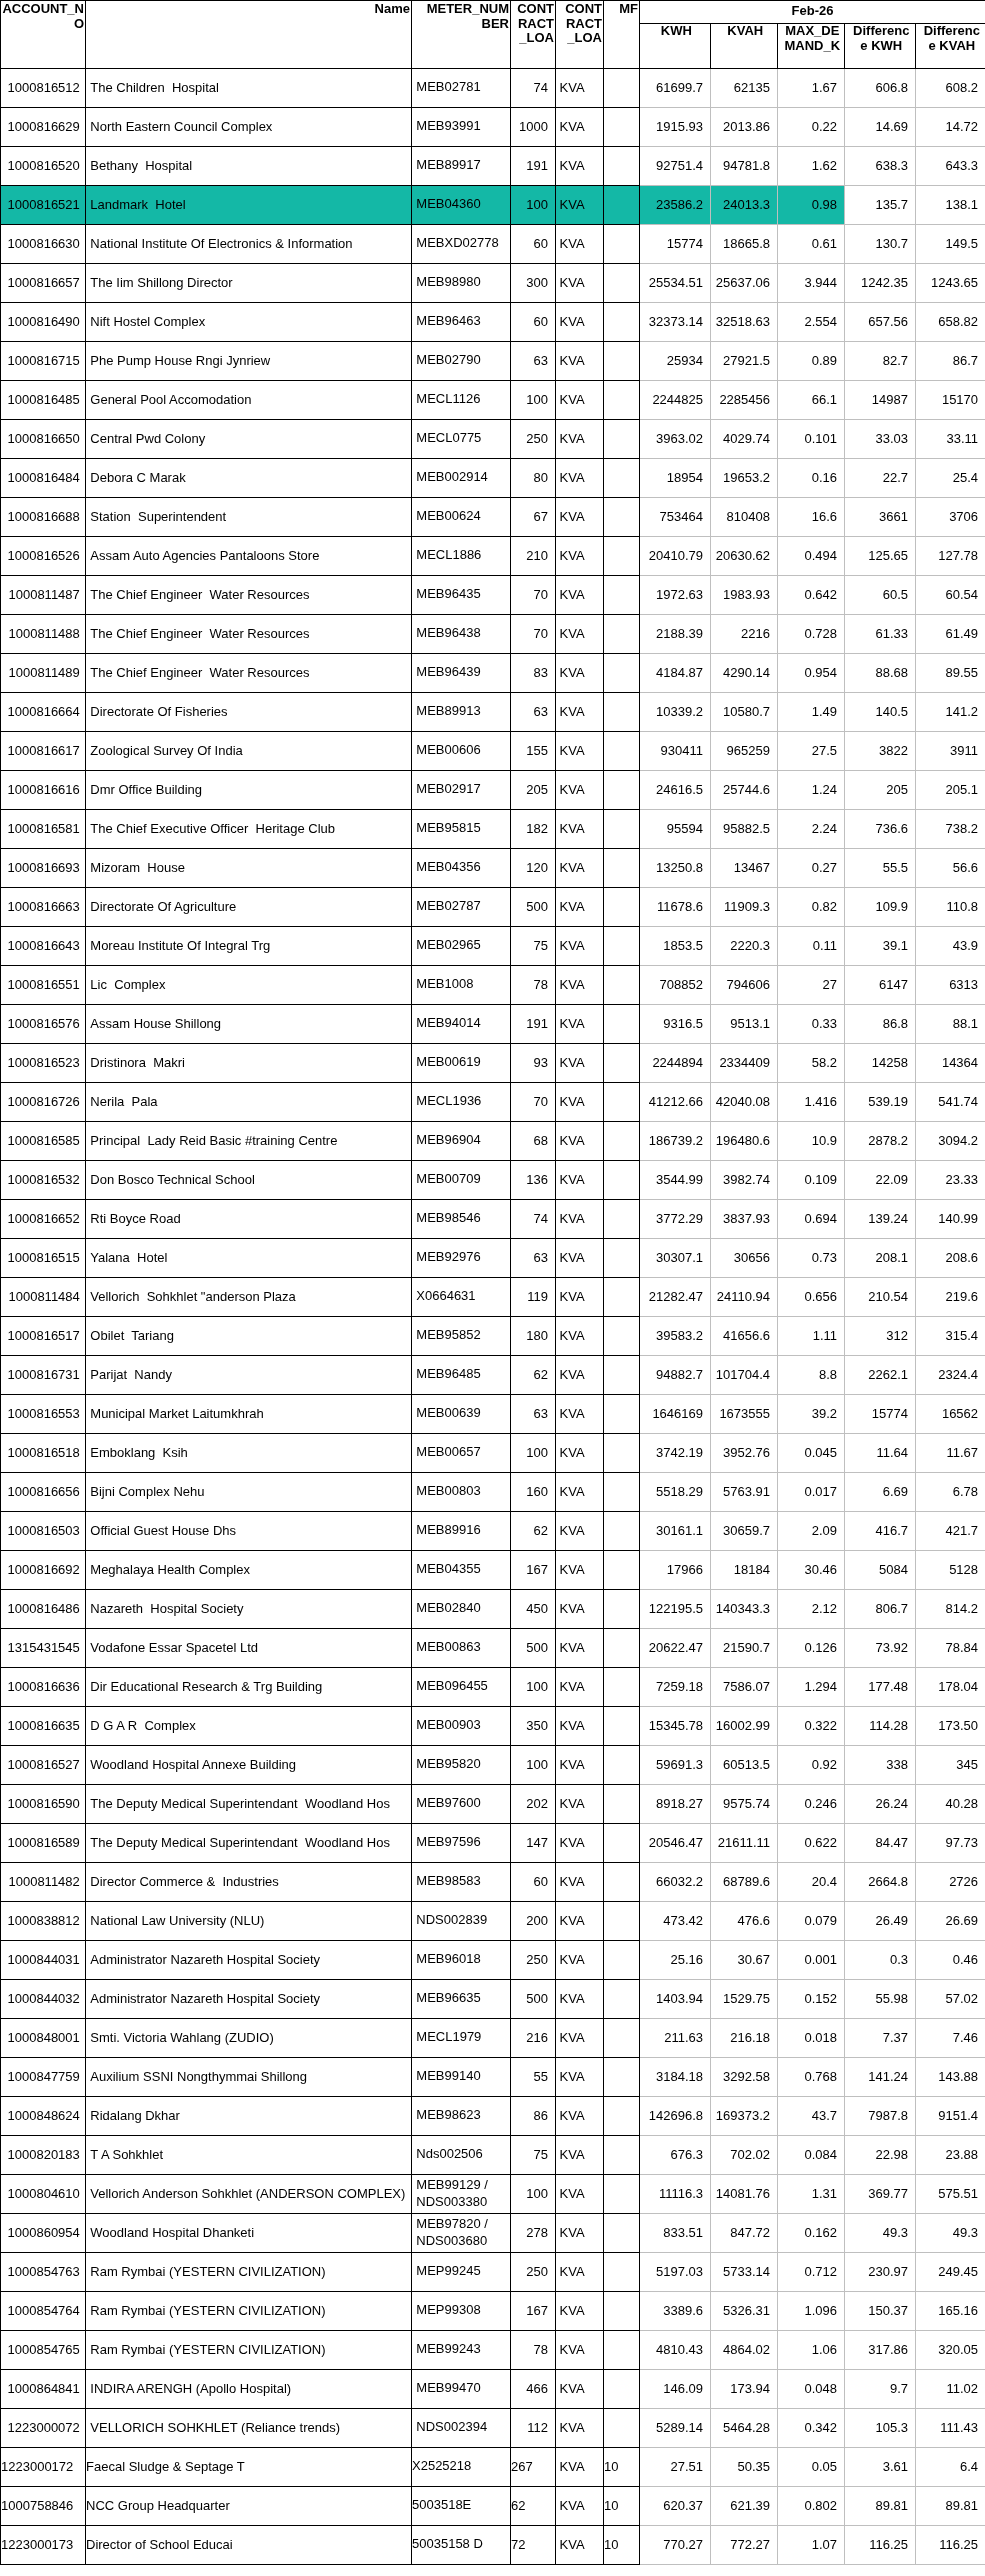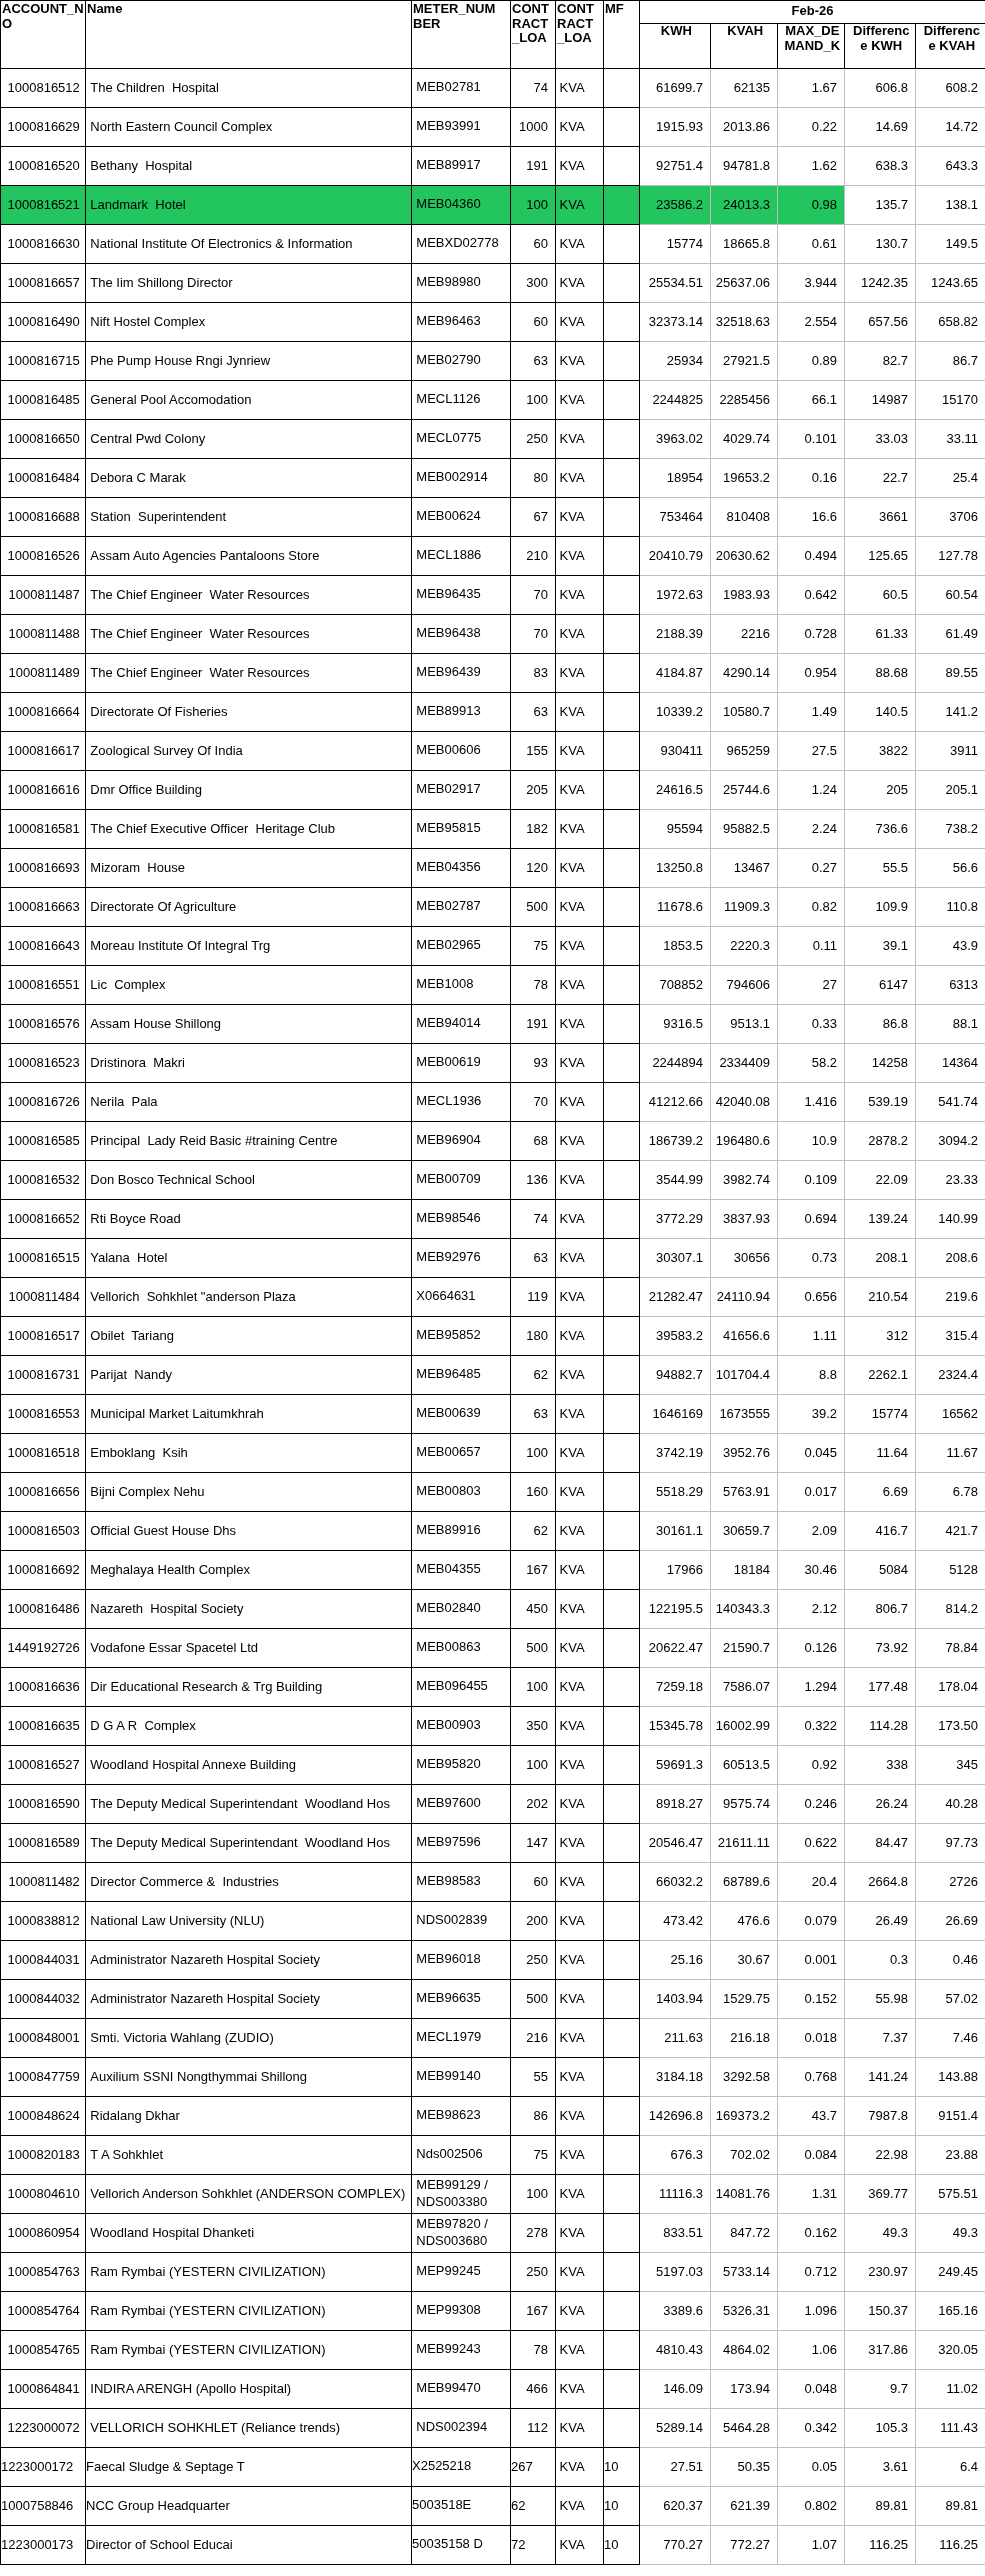--- a/index.html
+++ b/index.html
@@ -9,33 +9,33 @@
   td, th { font-size:13px; overflow:hidden; box-sizing:border-box; }
   
   .lz  { border:1.7px solid #000000; }
   
   .rz  { border:0.9px solid #bfbfbf; }
   
   .rzh { border:1.7px solid #000000; }
   thead th { font-weight:bold; vertical-align:top; line-height:14.7px; }
   thead tr.r1 { height:22.5px; }
   thead tr.r2 { height:45px; }
-  .lh  { text-align:left; white-space:pre-line; padding-top:0.9px; }
+  .lh  { text-align:right; white-space:pre-line; padding-top:0.9px; }
   .feb { text-align:center; vertical-align:middle; }
   .sh  { text-align:center; white-space:pre-line; padding:0.9px 0 0 2.6px; }
   tbody tr { height:39px; }
   tbody td { white-space:pre; vertical-align:middle; }
   .acc  { text-align:right; padding-right:5.2px; }
   .name { text-align:left;  padding-left:4.3px; }
   .meter{ text-align:left;  padding-left:4.3px; line-height:16.4px; }
   .load { text-align:right; padding-right:7px; }
   .unit { text-align:left;  padding-left:3.5px; }
   .mf   { text-align:center; }
   .num  { text-align:right; padding-right:7px; }
-  .hl   { background:#22c55e; }
+  .hl   { background:#14b8a6; }
   .ctr  { text-align:left; padding:0; }
 </style>
 </head>
 <body>
 
 <div id="sheet">
   <table>
     <colgroup>
       <col style="width:85px">
         <col style="width:326px">
@@ -591,21 +591,21 @@
           <td class="lz load">450</td>
           <td class="lz unit">KVA</td>
           <td class="lz mf"></td>
           <td class="rz num">122195.5</td>
           <td class="rz num">140343.3</td>
           <td class="rz num">2.12</td>
           <td class="rz num">806.7</td>
           <td class="rz num">814.2</td>
         </tr>
         <tr>
-          <td class="lz acc">1449192726</td>
+          <td class="lz acc">1315431545</td>
           <td class="lz name">Vodafone Essar Spacetel Ltd</td>
           <td class="lz meter">MEB00863</td>
           <td class="lz load">500</td>
           <td class="lz unit">KVA</td>
           <td class="lz mf"></td>
           <td class="rz num">20622.47</td>
           <td class="rz num">21590.7</td>
           <td class="rz num">0.126</td>
           <td class="rz num">73.92</td>
           <td class="rz num">78.84</td>

